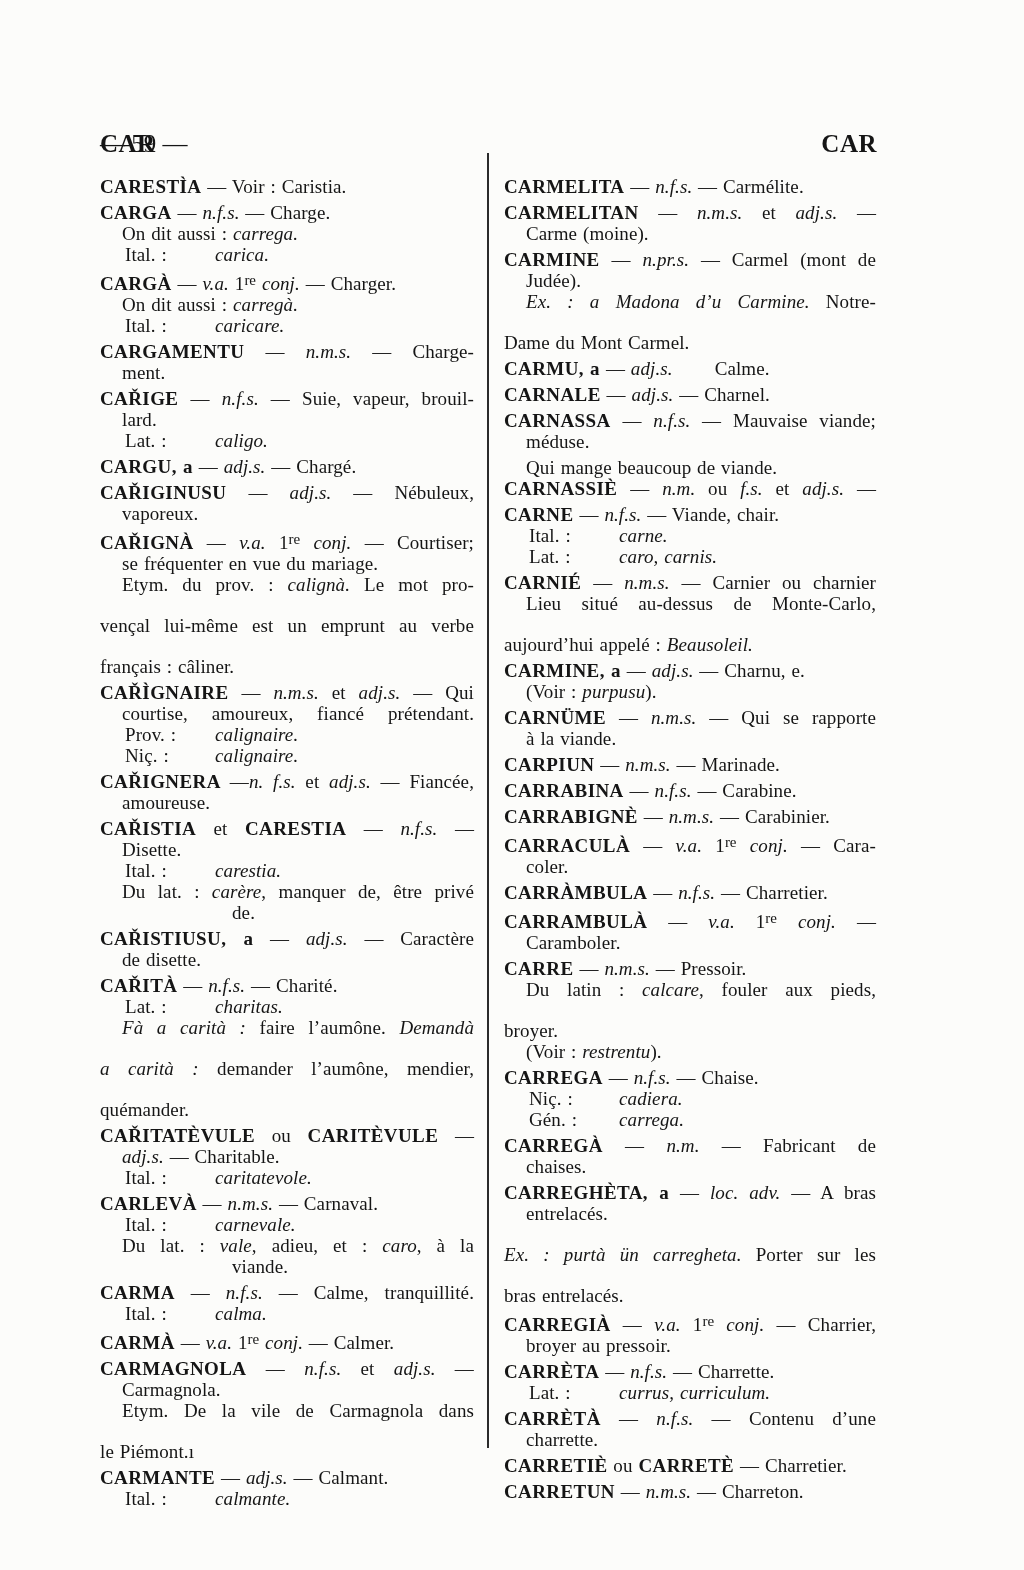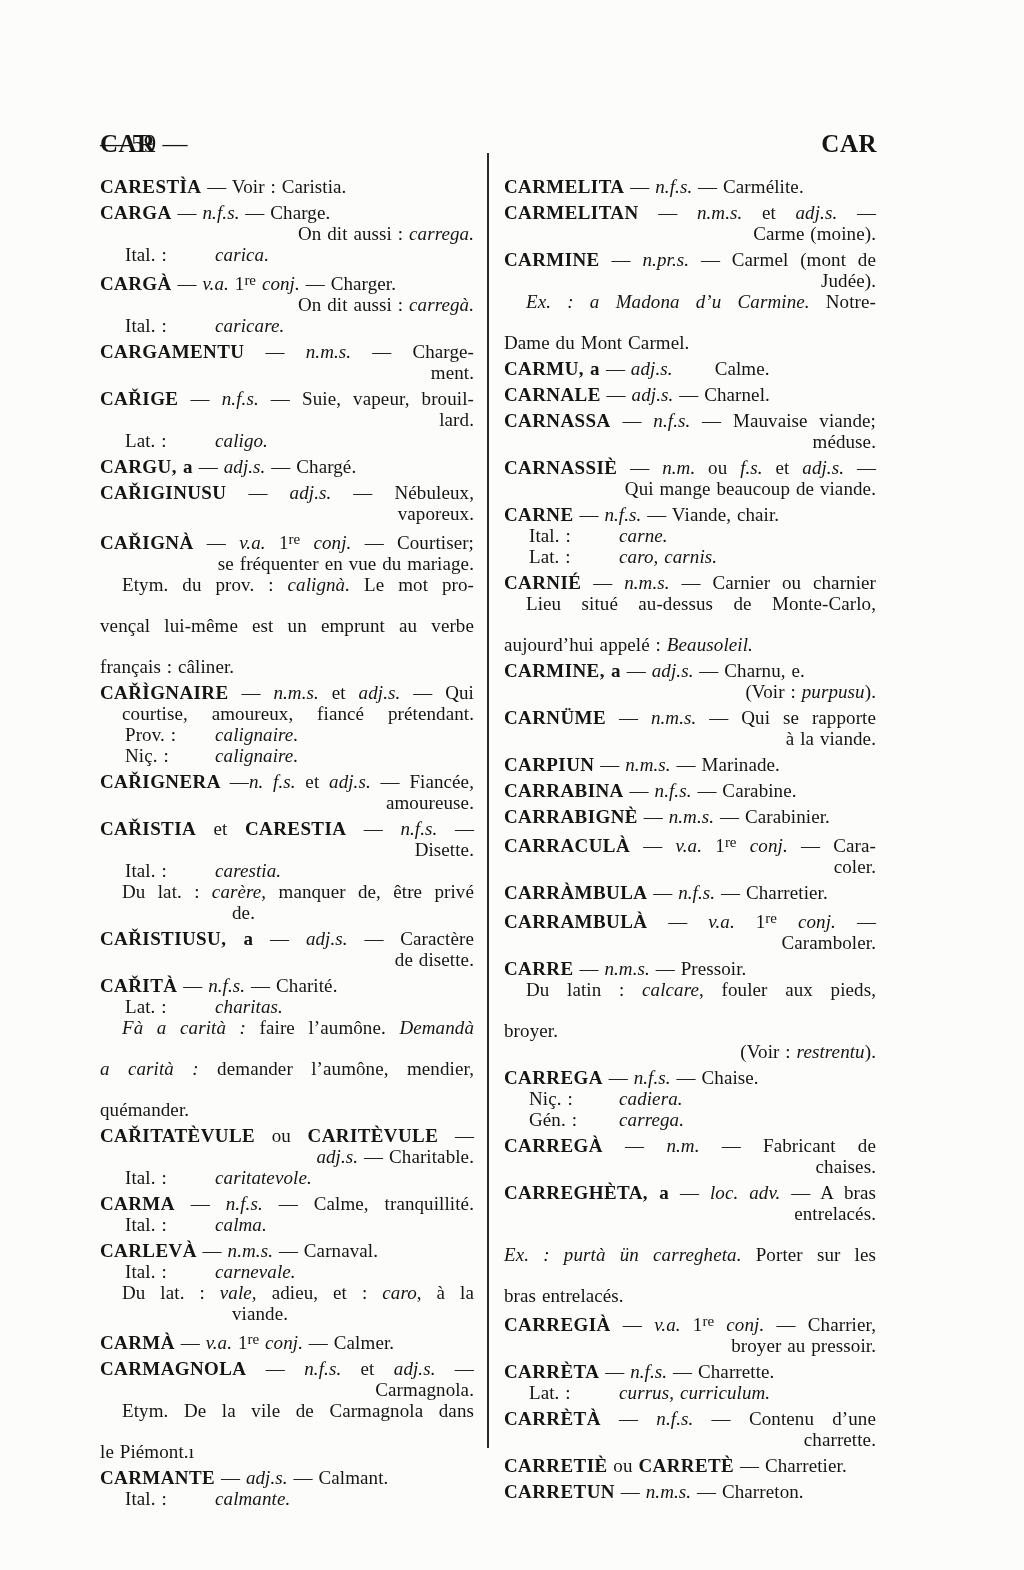--- a/index.html
+++ b/index.html
@@ -21,21 +21,21 @@
 
   .col { position:absolute; top:176px; font-size:19px; line-height:21px; letter-spacing:0.1px; word-spacing:1px; }
   .col-0 { left:100px; width:374px; }
   .col-1 { left:504px; width:372px; }
 
   .entry + .entry { margin-top:5px; }
   .line { text-align:left; }
   .line.just { text-align:justify; text-align-last:justify; }
 
   .s-h { padding-left:0; }
-  .s-c { padding-left:22px;text-align:right; }
+  .s-c { padding-left:22px; }
   .s-f { padding-left:0;margin-top:20px; }
   .s-d { padding-left:132px; }
   .s-t { padding-left:25px; }
   .s-t > span:first-child { display:inline-block; width:90px; }
 
   .p-b { font-weight:bold; letter-spacing:0.4px; }
   .p-i { font-style:italic; }
   .p-r { }
   .p-s { font-size:15px; vertical-align:5px; letter-spacing:0; }
   .p-g { display:inline-block; width:42px; }
@@ -116,30 +116,30 @@
         <div class="line s-c just"><span class="p-i">Fà a carità :</span><span class="p-r"> faire l’aumône. </span><span class="p-i">Demandà</span></div>
         <div class="line s-f just"><span class="p-i">a carità :</span><span class="p-r"> demander l’aumône, mendier,</span></div>
         <div class="line s-f"><span class="p-r">quémander.</span></div>
       </div>
       <div class="entry">
         <div class="line s-h just"><span class="p-b">CAŘITATÈVULE</span><span class="p-r"> ou </span><span class="p-b">CARITÈVULE</span><span class="p-r"> —</span></div>
         <div class="line s-c"><span class="p-i">adj.s.</span><span class="p-r"> — Charitable.</span></div>
         <div class="line s-t"><span class="p-r">Ital. :</span><span class="p-i">caritatevole.</span></div>
       </div>
       <div class="entry">
-        <div class="line s-h just"><span class="p-b">CARMA</span><span class="p-r"> — </span><span class="p-i">n.f.s.</span><span class="p-r"> — Calme, tranquillité.</span></div>
-        <div class="line s-t"><span class="p-r">Ital. :</span><span class="p-i">calma.</span></div>
-      </div>
-      <div class="entry">
         <div class="line s-h"><span class="p-b">CARLEVÀ</span><span class="p-r"> — </span><span class="p-i">n.m.s.</span><span class="p-r"> — Carnaval.</span></div>
         <div class="line s-t"><span class="p-r">Ital. :</span><span class="p-i">carnevale.</span></div>
         <div class="line s-c just"><span class="p-r">Du lat. : </span><span class="p-i">vale</span><span class="p-r">, adieu, et : </span><span class="p-i">caro</span><span class="p-r">, à la</span></div>
         <div class="line s-d"><span class="p-r">viande.</span></div>
       </div>
       <div class="entry">
+        <div class="line s-h just"><span class="p-b">CARMA</span><span class="p-r"> — </span><span class="p-i">n.f.s.</span><span class="p-r"> — Calme, tranquillité.</span></div>
+        <div class="line s-t"><span class="p-r">Ital. :</span><span class="p-i">calma.</span></div>
+      </div>
+      <div class="entry">
         <div class="line s-h"><span class="p-b">CARMÀ</span><span class="p-r"> — </span><span class="p-i">v.a.</span><span class="p-r"> 1</span><span class="p-s">re</span><span class="p-r"> </span><span class="p-i">conj.</span><span class="p-r"> — Calmer.</span></div>
       </div>
       <div class="entry">
         <div class="line s-h just"><span class="p-b">CARMAGNOLA</span><span class="p-r"> — </span><span class="p-i">n.f.s.</span><span class="p-r"> et </span><span class="p-i">adj.s.</span><span class="p-r"> —</span></div>
         <div class="line s-c"><span class="p-r">Carmagnola.</span></div>
         <div class="line s-c just"><span class="p-r">Etym. De la vile de Carmagnola dans</span></div>
         <div class="line s-f"><span class="p-r">le Piémont.ı</span></div>
       </div>
       <div class="entry">
         <div class="line s-h"><span class="p-b">CARMANTE</span><span class="p-r"> — </span><span class="p-i">adj.s.</span><span class="p-r"> — Calmant.</span></div>
@@ -164,22 +164,22 @@
         <div class="line s-h"><span class="p-b">CARMU, a</span><span class="p-r"> — </span><span class="p-i">adj.s.</span><span class="p-g"></span><span class="p-r">Calme.</span></div>
       </div>
       <div class="entry">
         <div class="line s-h"><span class="p-b">CARNALE</span><span class="p-r"> — </span><span class="p-i">adj.s.</span><span class="p-r"> — Charnel.</span></div>
       </div>
       <div class="entry">
         <div class="line s-h just"><span class="p-b">CARNASSA</span><span class="p-r"> — </span><span class="p-i">n.f.s.</span><span class="p-r"> — Mauvaise viande;</span></div>
         <div class="line s-c"><span class="p-r">méduse.</span></div>
       </div>
       <div class="entry">
+        <div class="line s-c"><span class="p-r">Qui mange beaucoup de viande.</span></div>
         <div class="line s-h just"><span class="p-b">CARNASSIÈ</span><span class="p-r"> — </span><span class="p-i">n.m.</span><span class="p-r"> ou </span><span class="p-i">f.s.</span><span class="p-r"> et </span><span class="p-i">adj.s.</span><span class="p-r"> —</span></div>
-        <div class="line s-c"><span class="p-r">Qui mange beaucoup de viande.</span></div>
       </div>
       <div class="entry">
         <div class="line s-h"><span class="p-b">CARNE</span><span class="p-r"> — </span><span class="p-i">n.f.s.</span><span class="p-r"> — Viande, chair.</span></div>
         <div class="line s-t"><span class="p-r">Ital. :</span><span class="p-i">carne.</span></div>
         <div class="line s-t"><span class="p-r">Lat. :</span><span class="p-i">caro, carnis.</span></div>
       </div>
       <div class="entry">
         <div class="line s-h just"><span class="p-b">CARNIÉ</span><span class="p-r"> — </span><span class="p-i">n.m.s.</span><span class="p-r"> — Carnier ou charnier</span></div>
         <div class="line s-c just"><span class="p-r">Lieu situé au-dessus de Monte-Carlo,</span></div>
         <div class="line s-f"><span class="p-r">aujourd’hui appelé : </span><span class="p-i">Beausoleil.</span></div>

